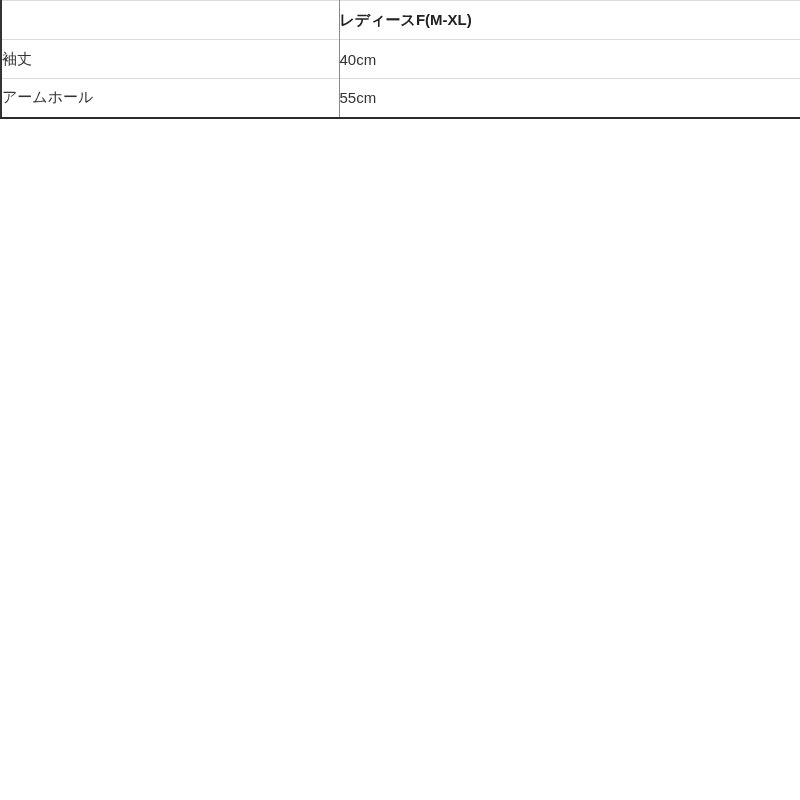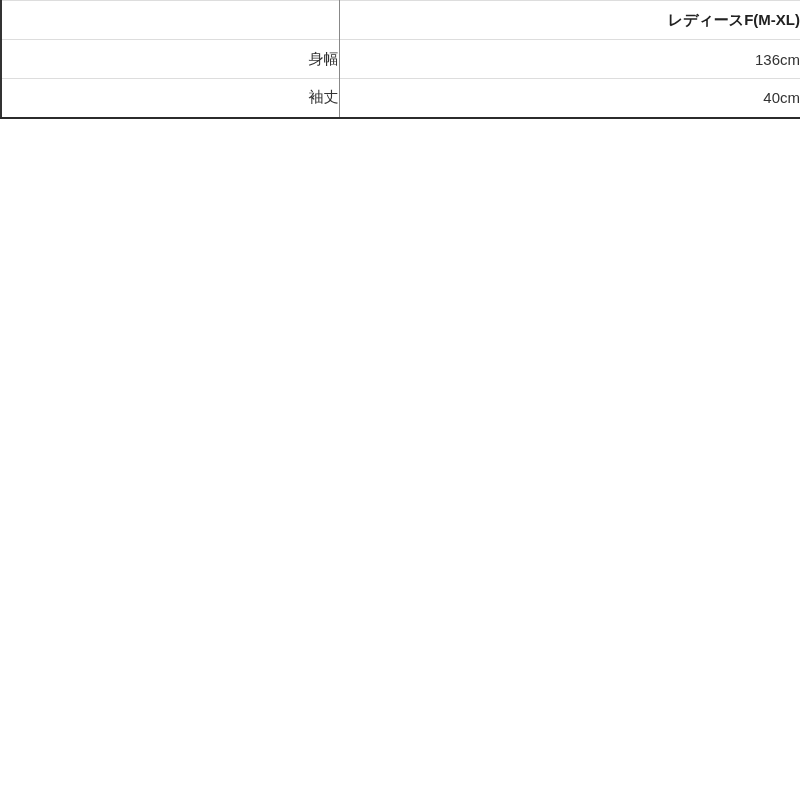--- a/index.html
+++ b/index.html
@@ -16,21 +16,21 @@
     border-left: 2px solid #333333;
     border-right: 2px solid #333333;
     border-bottom: 2px solid #2b2b2b;
     border-top: 1px solid #dddddd;
   }
   .size-table col.label-col { width: 338px; }
   .size-table col.value-col { width: 462px; }
   .size-table th,
   .size-table td {
     height: 39px;
-    text-align: right;
+    text-align: left;
     vertical-align: middle;
     font-size: 15px;
     color: #333333;
     border-top: 1px solid #dddddd;
   }
   .size-table thead th { border-top: none; }
   .size-table th.size-col-header {
     font-weight: bold;
     color: #222222;
   }
@@ -48,21 +48,21 @@
     <col class="value-col">
   </colgroup>
   <thead>
     <tr>
       <th class="label-col-header"></th>
       <th class="size-col-header">レディースF(M-XL)</th>
     </tr>
   </thead>
   <tbody>
       <tr>
-        <td class="label-cell">身幅</td>
-        <td class="value-cell">136cm</td>
+        <td class="label-cell">袖丈</td>
+        <td class="value-cell">40cm</td>
       </tr>
       <tr>
-        <td class="label-cell">袖丈</td>
-        <td class="value-cell">40cm</td>
+        <td class="label-cell">アームホール</td>
+        <td class="value-cell">55cm</td>
       </tr>
     </tbody>
 </table>
 
 </body></html>

